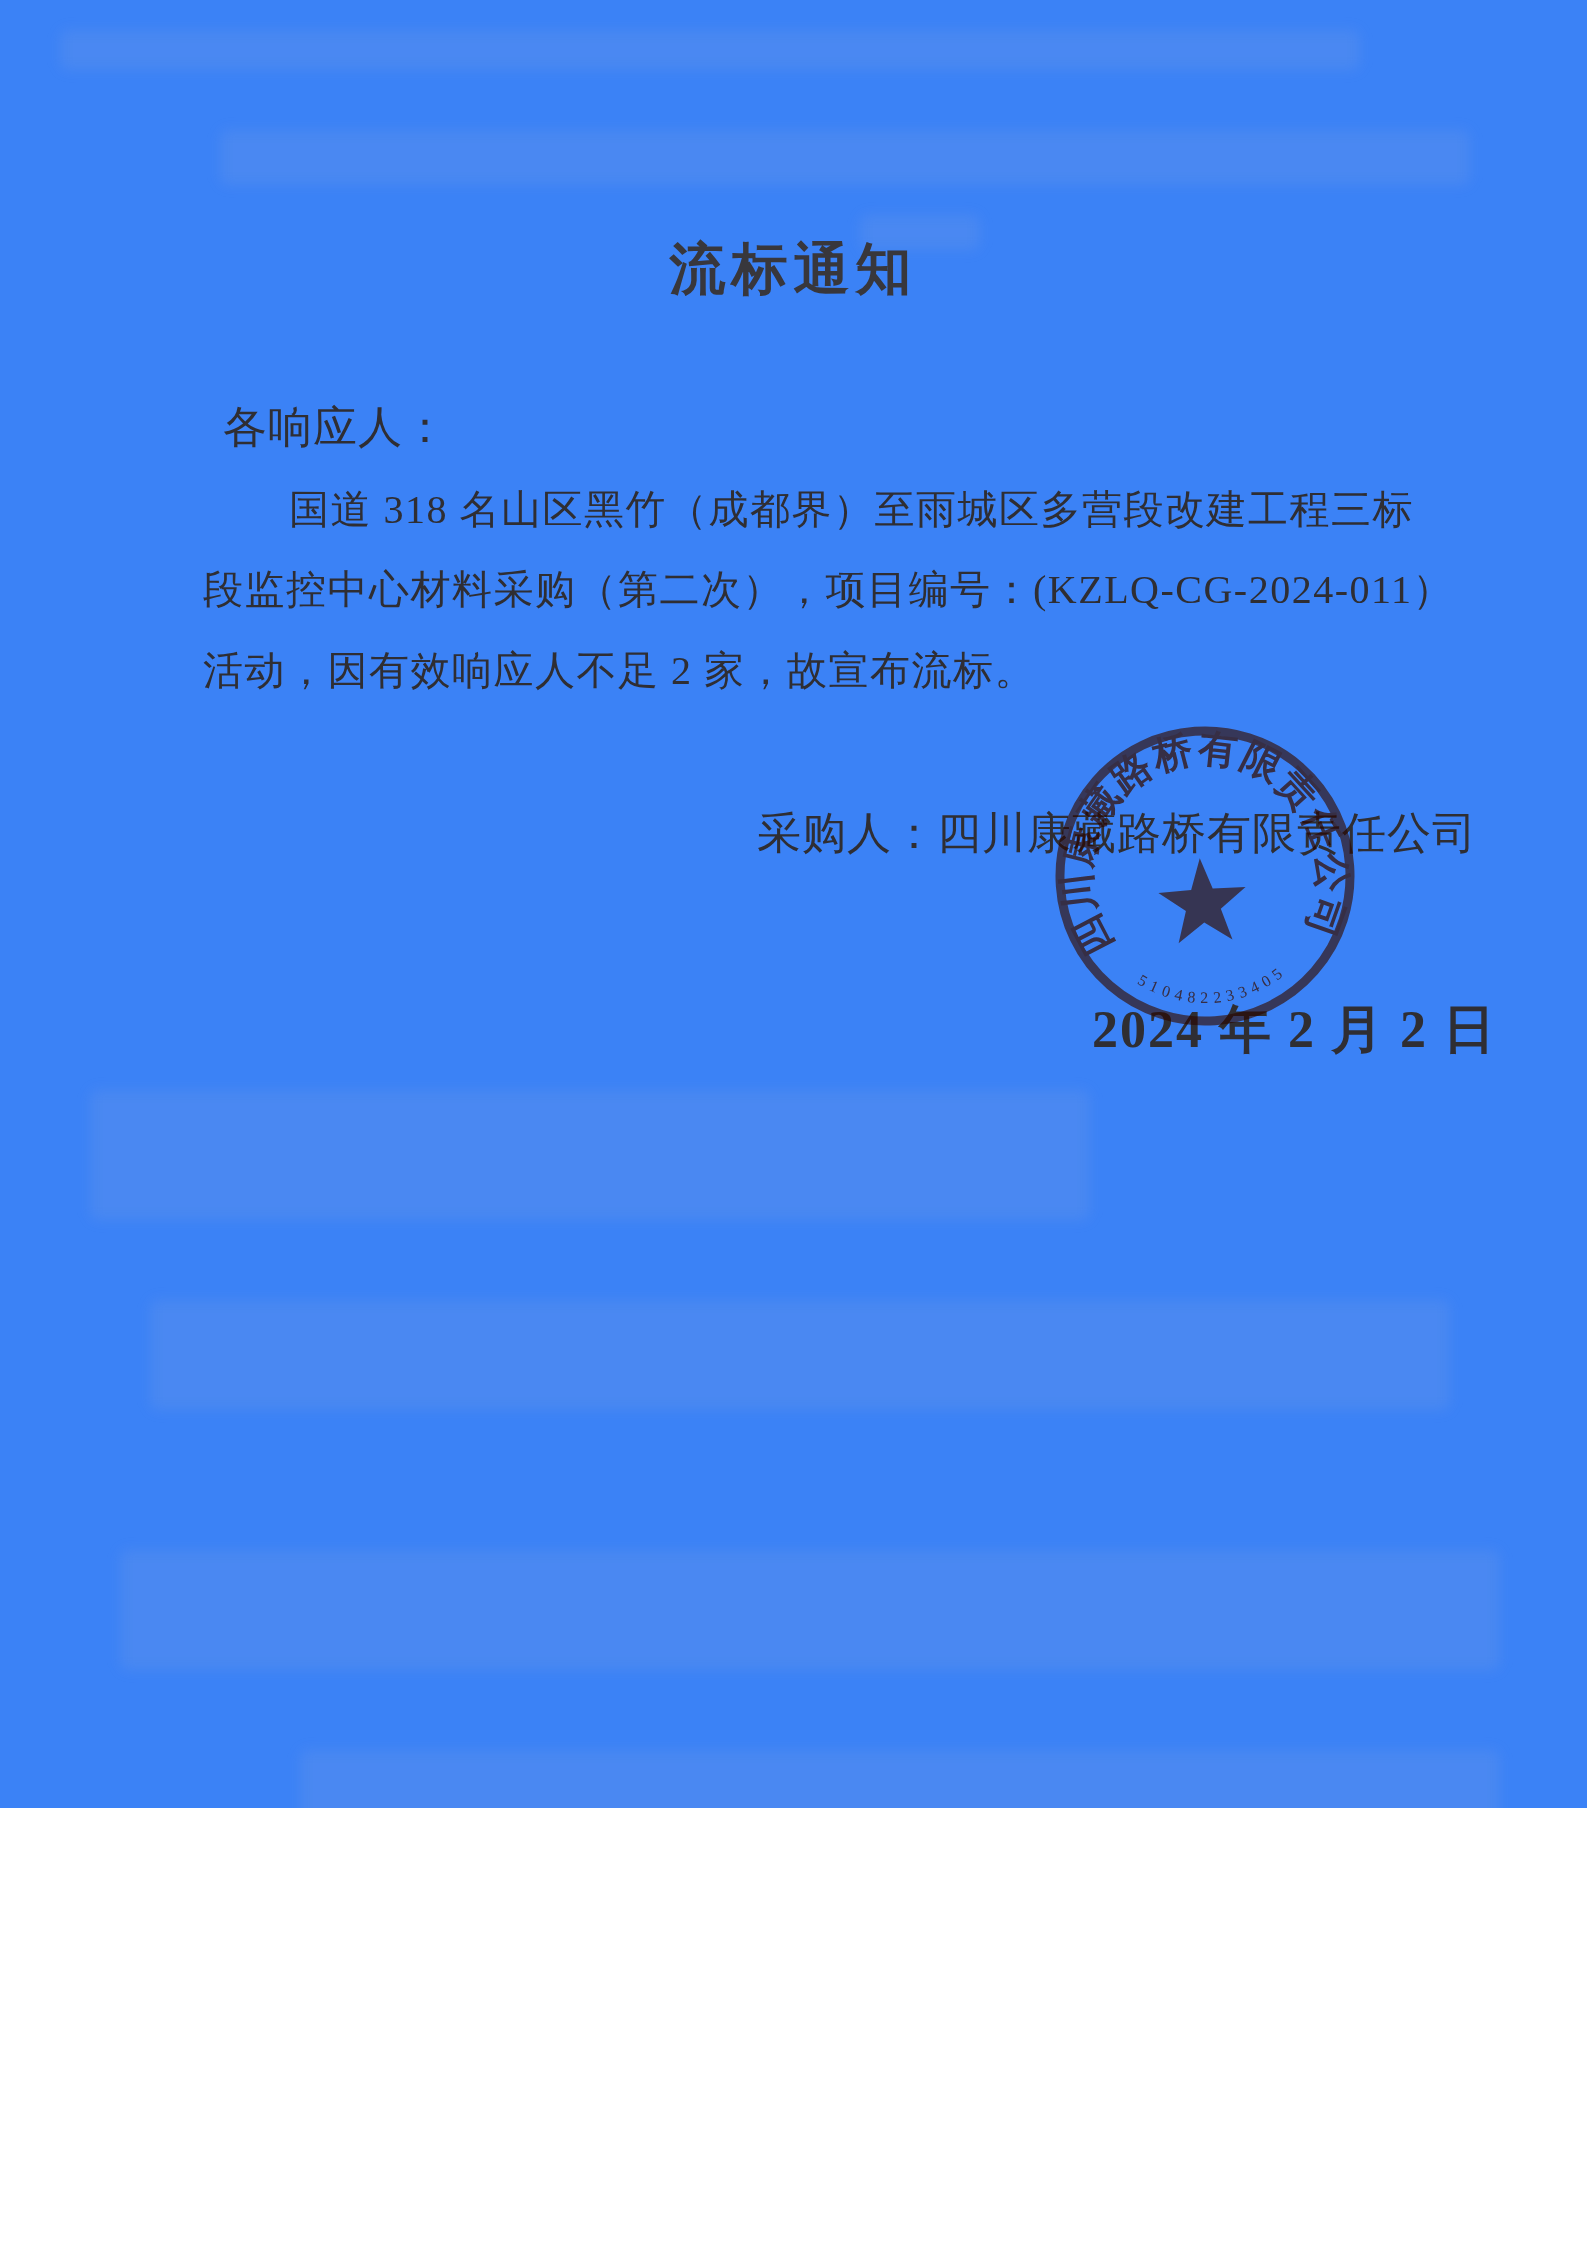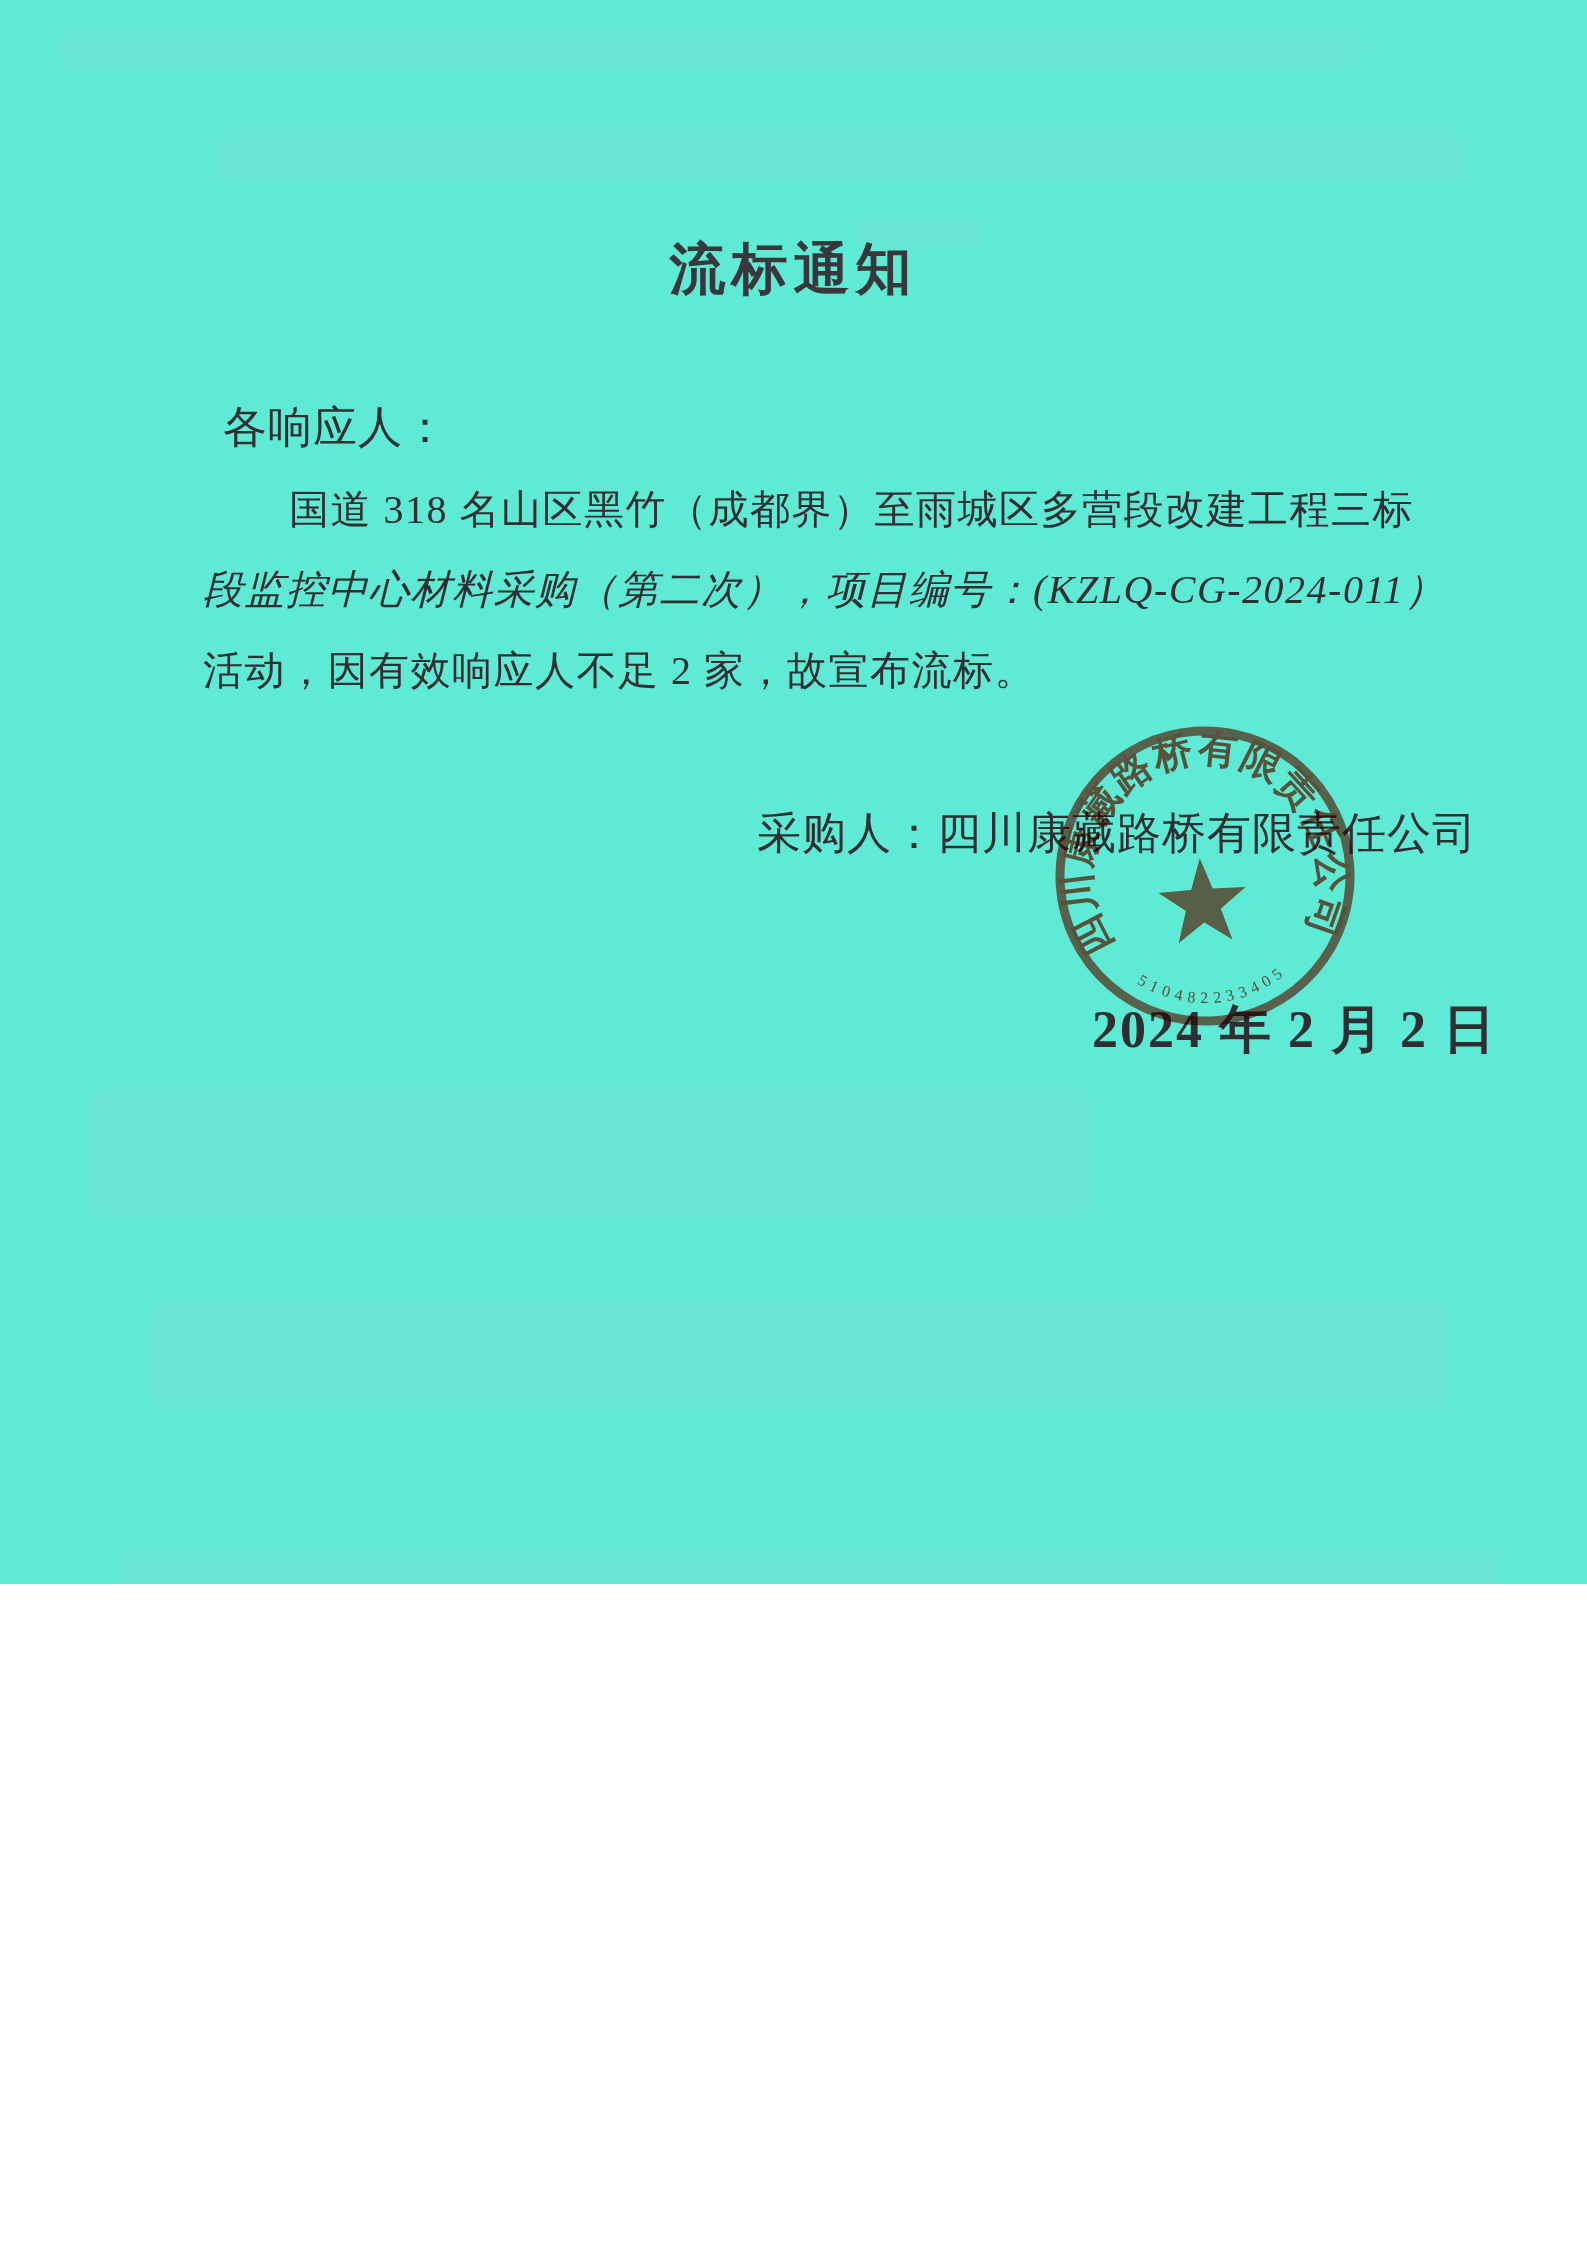--- a/index.html
+++ b/index.html
@@ -1,20 +1,20 @@
 <!DOCTYPE html>
 <html><head>
 <meta charset="utf-8">
 <style>
   html, body { margin: 0; padding: 0; background: #ffffff; }
   .page {
     position: relative;
     width: 1587px;
-    height: 1584px;
-    background: #5eead4;
+    height: 1808px;
+    background: #3b82f6;
     overflow: hidden;
     font-family: "Liberation Serif", "DejaVu Serif", serif;
     color: #2f2e33;
   }
   
   .noise {
     position: absolute;
     pointer-events: none;
     background: rgba(205, 200, 208, 0.10);
     filter: blur(7px);
@@ -40,21 +40,21 @@
     margin-left: 20px;
   }
   .body-line {
     position: absolute;
     left: 203px;
     font-size: 40px;
     letter-spacing: 1.5px;
     white-space: nowrap;
   }
   .body-line.l1 { top: 482px; left: 289px; }
-  .body-line.l2 { top: 562px; font-style: italic; }
+  .body-line.l2 { top: 562px; }
   .body-line.l3 { top: 643px; }
   .purchaser-line {
     position: absolute;
     top: 804px;
     left: 757px;
     font-size: 44px;
     letter-spacing: 1px;
     white-space: nowrap;
   }
   .date-line {

